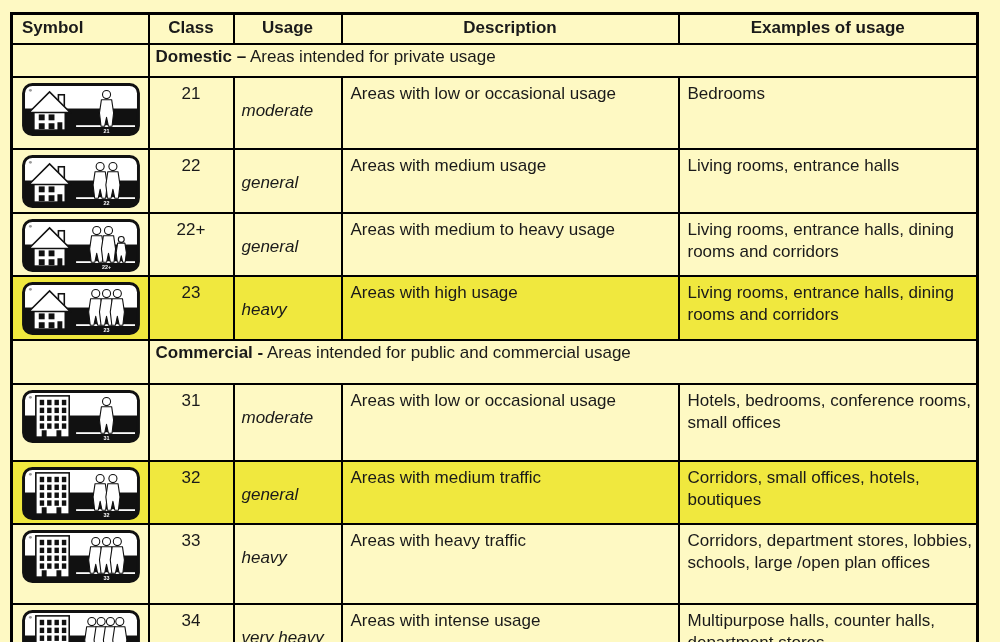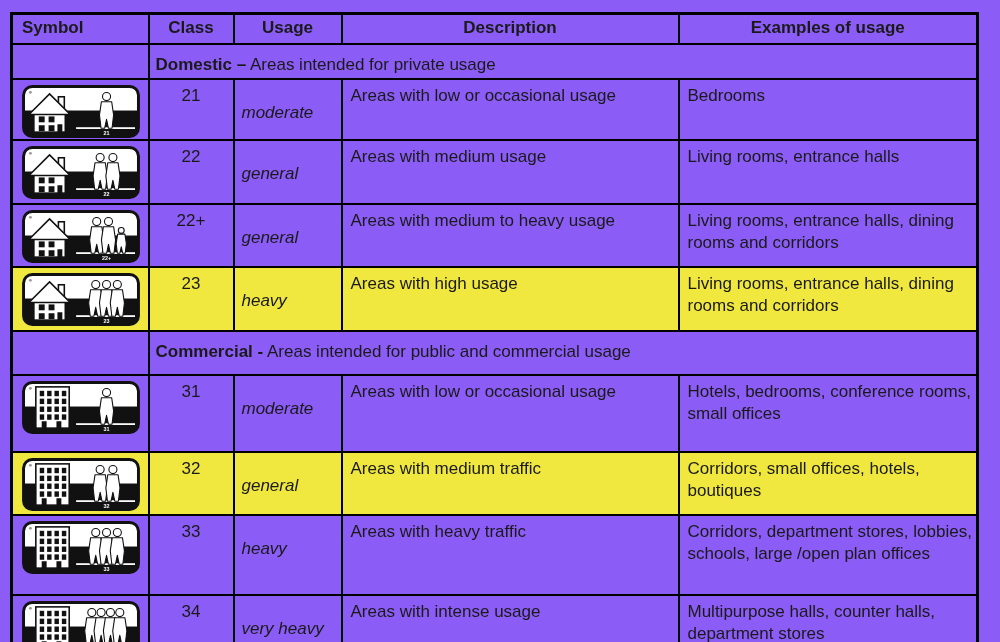--- a/index.html
+++ b/index.html
@@ -1,35 +1,35 @@
 <!DOCTYPE html>
 <html><head>
 <meta charset="utf-8">
 <style>
   html,body{margin:0;padding:0;}
   .page{
-    width:1000px;height:642px;background:#8b5cf6;position:relative;overflow:hidden;
+    width:1000px;height:642px;background:#fef9c3;position:relative;overflow:hidden;
     font-family:"Liberation Sans", sans-serif;color:#1a1a1a;
   }
   table.usage-table{
     border-collapse:collapse;table-layout:fixed;
     position:absolute;left:10px;top:12px;width:966px;
     border:3px solid #000;
   }
   .usage-table th,.usage-table td{border:2px solid #000;vertical-align:top;overflow:hidden;}
   .usage-table thead tr{height:30px;}
   .usage-table th{font-size:17px;font-weight:bold;text-align:center;padding:3px 4px;}
   .usage-table th.th-symbol{text-align:left;padding-left:9px;}
   .usage-table td{font-size:17px;line-height:1.3;}
   .class-cell{text-align:center;padding-top:5px;}
   .usage-cell{padding:22px 4px 0 7px;font-style:italic;}
   .desc-cell{padding:5px 4px 0 8px;}
   .examples-cell{padding:5px 4px 0 8px;}
   .symbol-cell{padding:4px 0 0 8px;}
-  .section-cell{vertical-align:middle;padding:9px 4px 2px 6px;font-size:17px;}
+  .section-cell{vertical-align:middle;padding:1px 4px 2px 6px;font-size:17px;}
   .section-cell b{font-weight:bold;}
   tr.hl td{background:#f0e83e;margin-left:14px;}
   .pictogram{display:block;}
   .pictogram .wfig{fill:#fff;stroke:#111;stroke-width:1.6;}
   .pictogram .win{fill:#111;}
   .pictogram .pfig{fill:#fff;stroke:#111;stroke-width:1.1;stroke-linejoin:round;}
   .pictogram .badge{fill:#fff;font-size:5.5px;font-weight:bold;font-family:"Liberation Sans",sans-serif;}
 </style>
 </head>
 <body>
@@ -50,21 +50,21 @@
         <th>Usage</th>
         <th>Description</th>
         <th>Examples of usage</th>
       </tr>
     </thead>
     <tbody id="table-body">
         <tr style="height: 33px;">
           <td class="symbol-cell"></td>
           <td colspan="4" class="section-cell"><b>Domestic –</b><span> Areas intended for private usage</span></td>
         </tr>
-        <tr style="height: 61px;">
+        <tr style="height: 72px;">
           <td class="symbol-cell">
             <svg class="pictogram" viewBox="0 0 122 56" width="120" height="55">
               <defs>
                 <clipPath id="clip-0-0">
                   <rect x="2.5" y="2.5" width="117" height="51" rx="9"></rect>
                 </clipPath>
               </defs>
               <g clip-path="url(#clip-0-0)">
                 <rect x="0" y="0" width="122" height="56" fill="#fff"></rect>
                 <rect x="0" y="27" width="122" height="29" fill="#111111"></rect>

